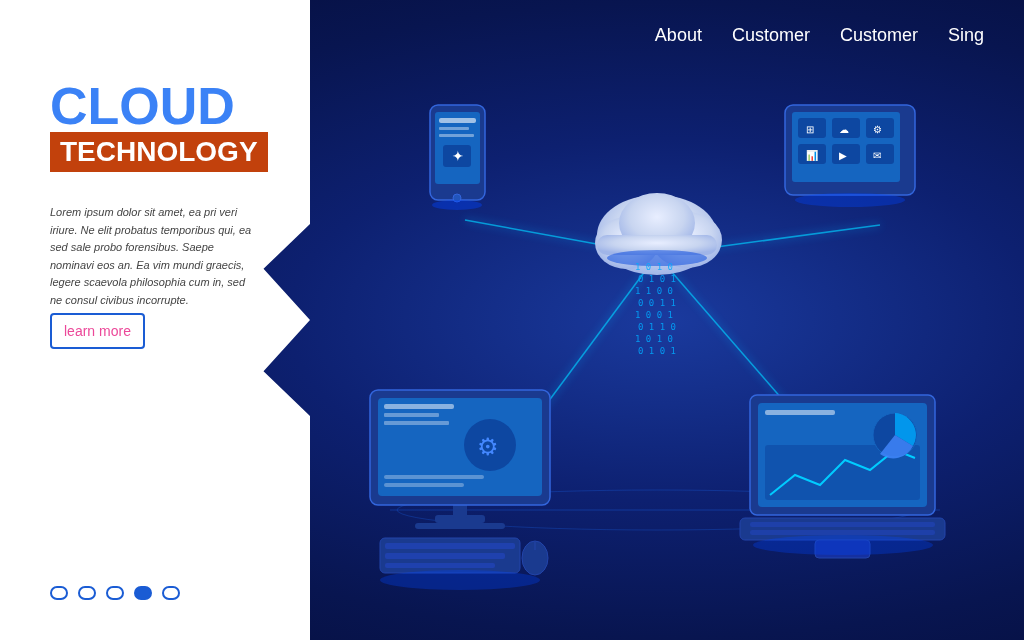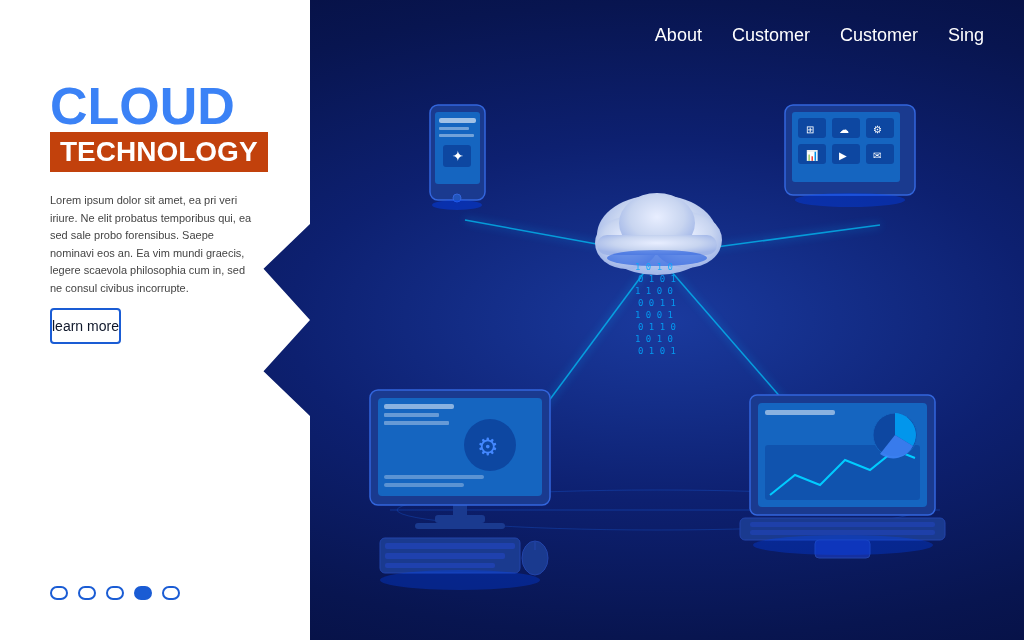--- a/index.html
+++ b/index.html
@@ -98,31 +98,32 @@
       font-size: 28px;
       font-weight: 800;
       padding: 4px 10px;
       display: inline-block;
     }
 
     .description {
       color: #444;
       font-size: 11px;
       line-height: 1.6;
-      margin-top: 20px;
+      margin-top: 32px;
       max-width: 220px;
+      font-style: italic;
     }
 
     .learn-more-btn {
-      margin-top: 10px;
+      margin-top: 3px;
       background: white;
-      color: #0f172a;
+      color: #ec4899;
       border: 2px solid #1a5cd4;
       border-radius: 4px;
-      padding: 8px 0;
+      padding: 8px 12px;
       font-size: 14px;
       cursor: pointer;
       display: inline-block;
     }
 
     
     .pagination {
       position: absolute;
       bottom: 40px;
       left: 50px;

